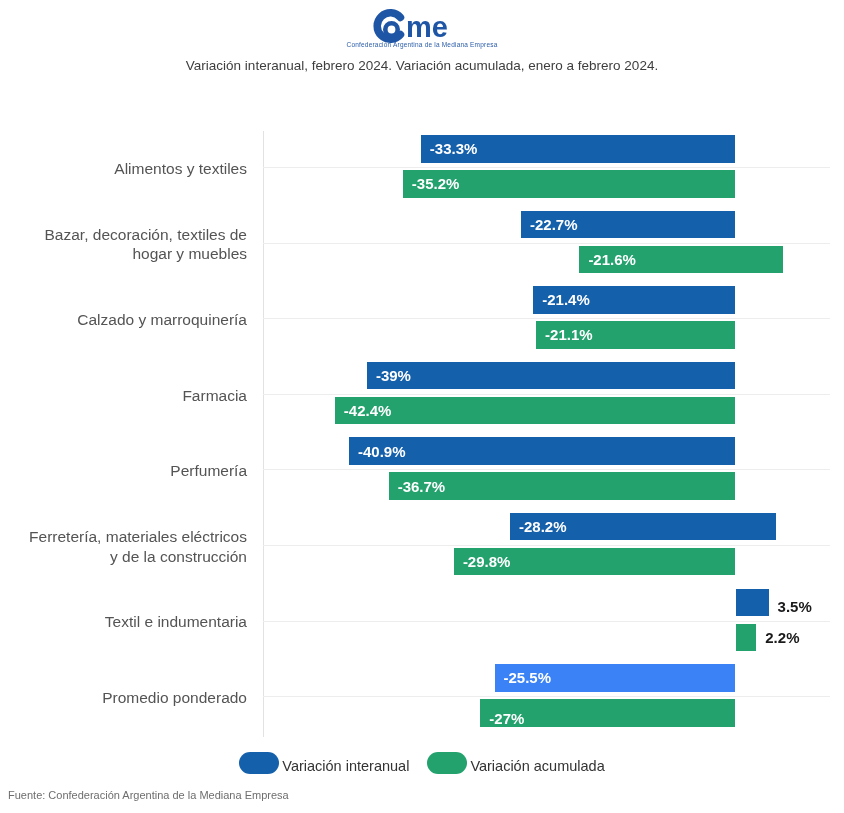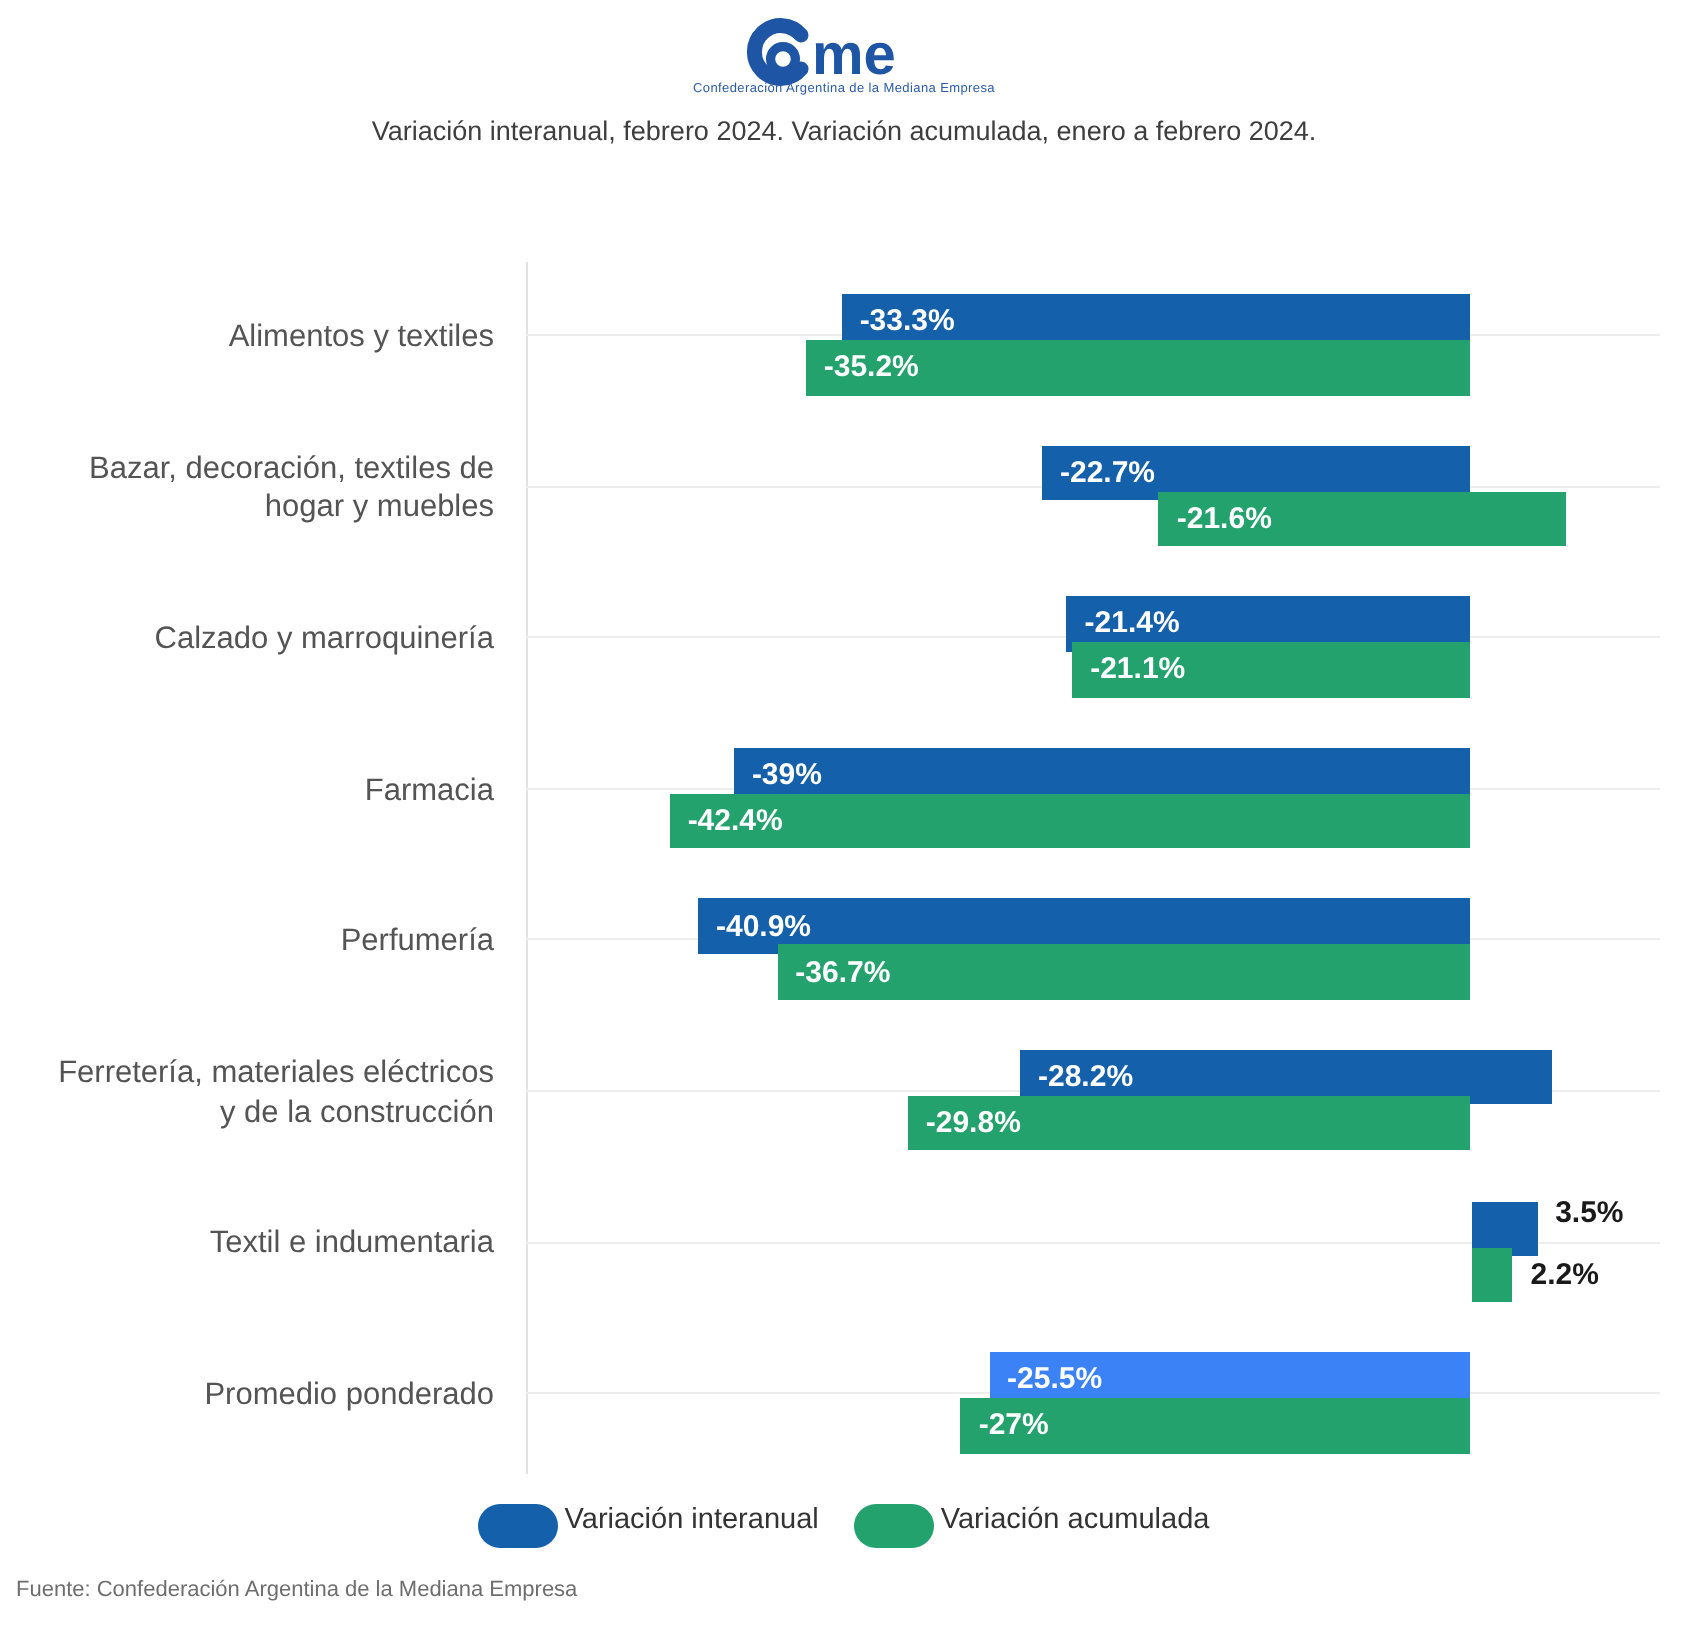--- a/index.html
+++ b/index.html
@@ -15,30 +15,30 @@
 
   
   .chart{position:absolute;top:131px;left:0;width:844px;height:606px;}
   .axis-vline{position:absolute;left:263px;top:0;width:1px;height:606px;background:#e2e2e2;}
   .row{position:relative;height:75.6px;display:grid;grid-template-columns:263px 1fr;}
   .cat-label{display:flex;align-items:center;justify-content:flex-end;text-align:right;
              padding:0 16px 0 19px;box-sizing:border-box;font-size:15.5px;color:#545454;line-height:1.28;}
   .plot{position:relative;}
   .gridline{position:absolute;top:36px;left:0;width:567px;height:1px;background:#ededed;}
   .bar{position:absolute;height:27.5px;display:flex;align-items:center;}
-  .bar.s0{top:16px;}
+  .bar.s0{top:4px;}
   .bar.s1{top:39px;}
   .in-label{color:#ffffff;font-weight:bold;font-size:15px;padding-left:9px;white-space:nowrap;}
   .out-label{position:absolute;font-weight:bold;font-size:15px;color:#1a1a1a;white-space:nowrap;
              height:27.5px;display:flex;align-items:center;}
 
   
   .legend{position:absolute;top:752px;left:0;width:100%;display:flex;justify-content:center;
           align-items:center;gap:18px;}
-  .legend-item{display:flex;align-items:flex-start;gap:3px;}
+  .legend-item{display:flex;align-items:flex-end;gap:3px;}
   .legend-swatch{width:40px;height:22px;border-radius:11px;}
   .legend-label{font-size:14.5px;color:#333333;}
 
   
   .footer{position:absolute;left:8px;top:789px;font-size:11px;color:#6e6e6e;}
 </style>
 </head>
 <body>
 
 <div class="page">
@@ -141,21 +141,21 @@
           <span class="out-label" style="left: 502.29px; top: 39px;">2.2%</span>
         </div>
       </div>
       <div class="row">
         <div class="cat-label">Promedio ponderado</div>
         <div class="plot">
           <div class="gridline"></div>
           <div class="bar s0" style="background: #3b82f6; width: 240.975px; left: 231.525px;">
             <span class="in-label">-25.5%</span>
           </div>
-          <div class="bar s1" style="background: rgb(35, 162, 109); width: 255.15px; left: 217.35px;">
+          <div class="bar s1" style="background: rgb(35, 162, 109); width: 255.15px; left: 217.35px; align-items: flex-end;">
             <span class="in-label">-27%</span>
           </div>
         </div>
       </div>
     </div>
 
   <div class="legend">
     <div class="legend-item">
       <span class="legend-swatch" style="background: rgb(21, 96, 171);"></span>
       <span class="legend-label">Variación interanual</span>

